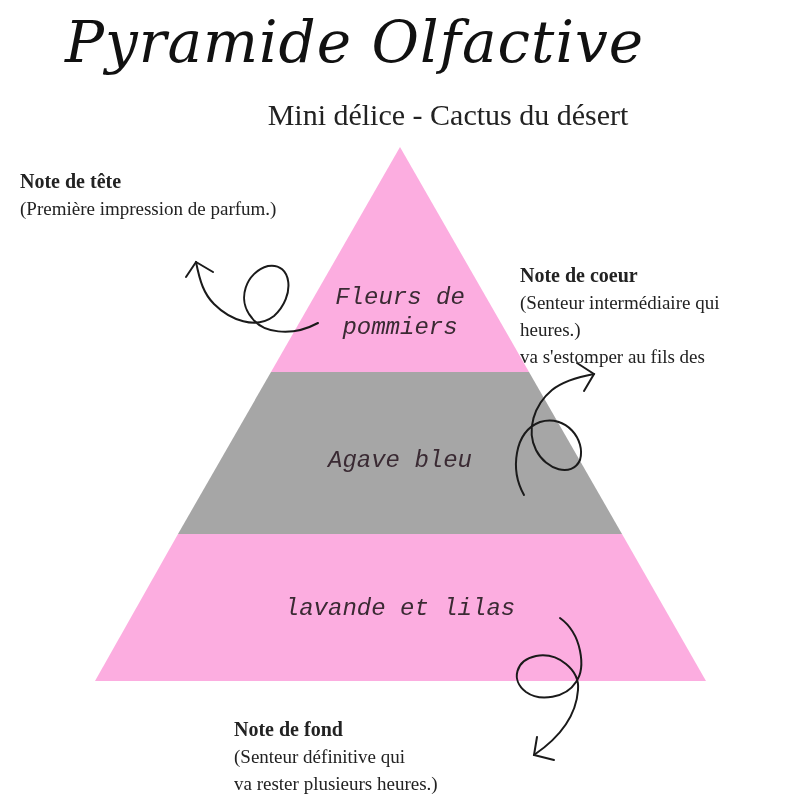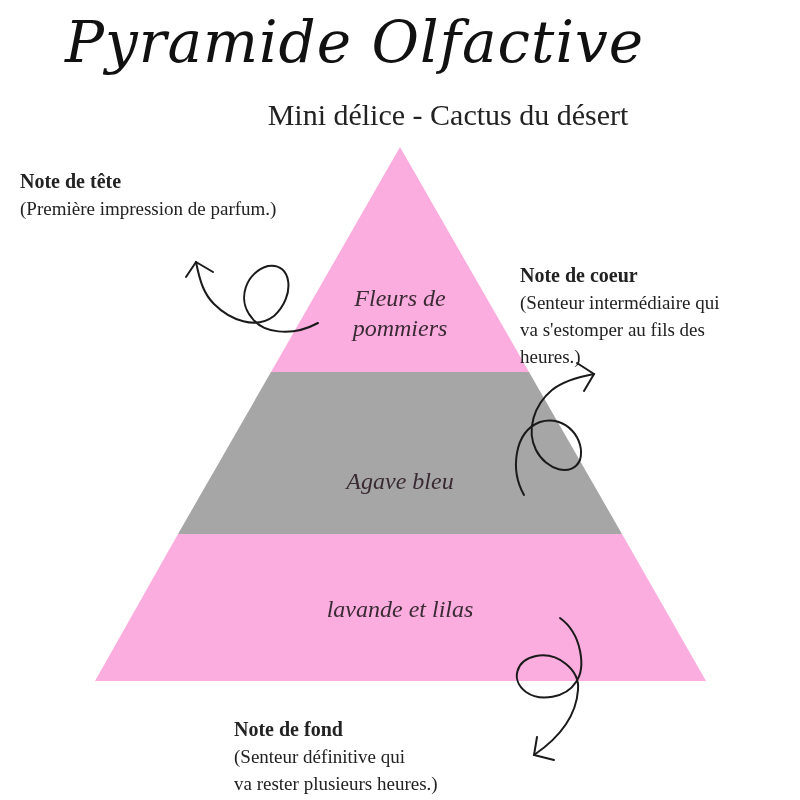--- a/index.html
+++ b/index.html
@@ -9,21 +9,21 @@
     left: 0; width: 709px; top: 8px; text-align: center;
     font-family: "DejaVu Serif", serif; font-style: italic;
     font-size: 58px; letter-spacing: 1px; color: #111; font-weight: normal;
   }
   .subtitle {
     left: 0; width: 800px; top: 98px; text-align: center;
     font-family: "Liberation Serif", serif; font-size: 30px; color: #222; margin-left: 48px;
   }
   svg.pyr { position: absolute; left: 0; top: 0; }
   .layer-label {
-    text-align: center; font-family: Liberation Serif, serif; font-style: italic;
+    text-align: center; font-family: Liberation Mono, monospace; font-style: italic;
     font-size: 24px; color: #3a2a33; line-height: 30px;
   }
   .note { text-align: left; font-family: "Liberation Serif", serif; font-size: 19px; line-height: 27px; color: #222; }
   .note .head { font-weight: bold; font-size: 20px; }
 </style>
 </head>
 <body>
 
 <div class="abs title">Pyramide Olfactive</div>
 <div class="abs subtitle">Mini délice - Cactus du désert</div>
@@ -47,32 +47,32 @@
   <g fill="none" stroke="#1a1a1a" stroke-width="2" stroke-linecap="round">
     <path d="M560,618 C582,634 586,668 576,682 C566,698 540,702 526,692 C510,680 516,660 536,656 C558,652 580,670 578,690 C576,718 556,740 534,755"></path>
     <path d="M537,737 L534,755 L554,760"></path>
   </g>
 </svg>
 
 <div class="abs layer-label" style="left:300px; top:283px; width:200px;">
   <div>Fleurs de</div>
   <div>pommiers</div>
 </div>
-<div class="abs layer-label" style="left:290px; top:446px; width:220px;margin-top:20px;">Agave bleu</div>
+<div class="abs layer-label" style="left:290px; top:446px; width:220px;">Agave bleu</div>
 <div class="abs layer-label" style="left:270px; top:594px; width:260px;">lavande et lilas</div>
 
 <div class="abs note" style="left:20px; top:168px; width:340px;">
   <div class="head">Note de tête</div>
   <div>(Première impression de parfum.)</div>
 </div>
 
 <div class="abs note" style="left:520px; top:262px; width:275px;">
   <div class="head">Note de coeur</div>
   <div>(Senteur intermédiaire qui</div>
+  <div>heures.)</div>
   <div>va s'estomper au fils des</div>
-  <div>heures.)</div>
 </div>
 
 <div class="abs note" style="left:234px; top:692px; width:290px;margin-top:24px;">
   <div class="head">Note de fond</div>
   <div>(Senteur définitive qui</div>
   <div>va rester plusieurs heures.)</div>
 </div>
 
 </body></html>

